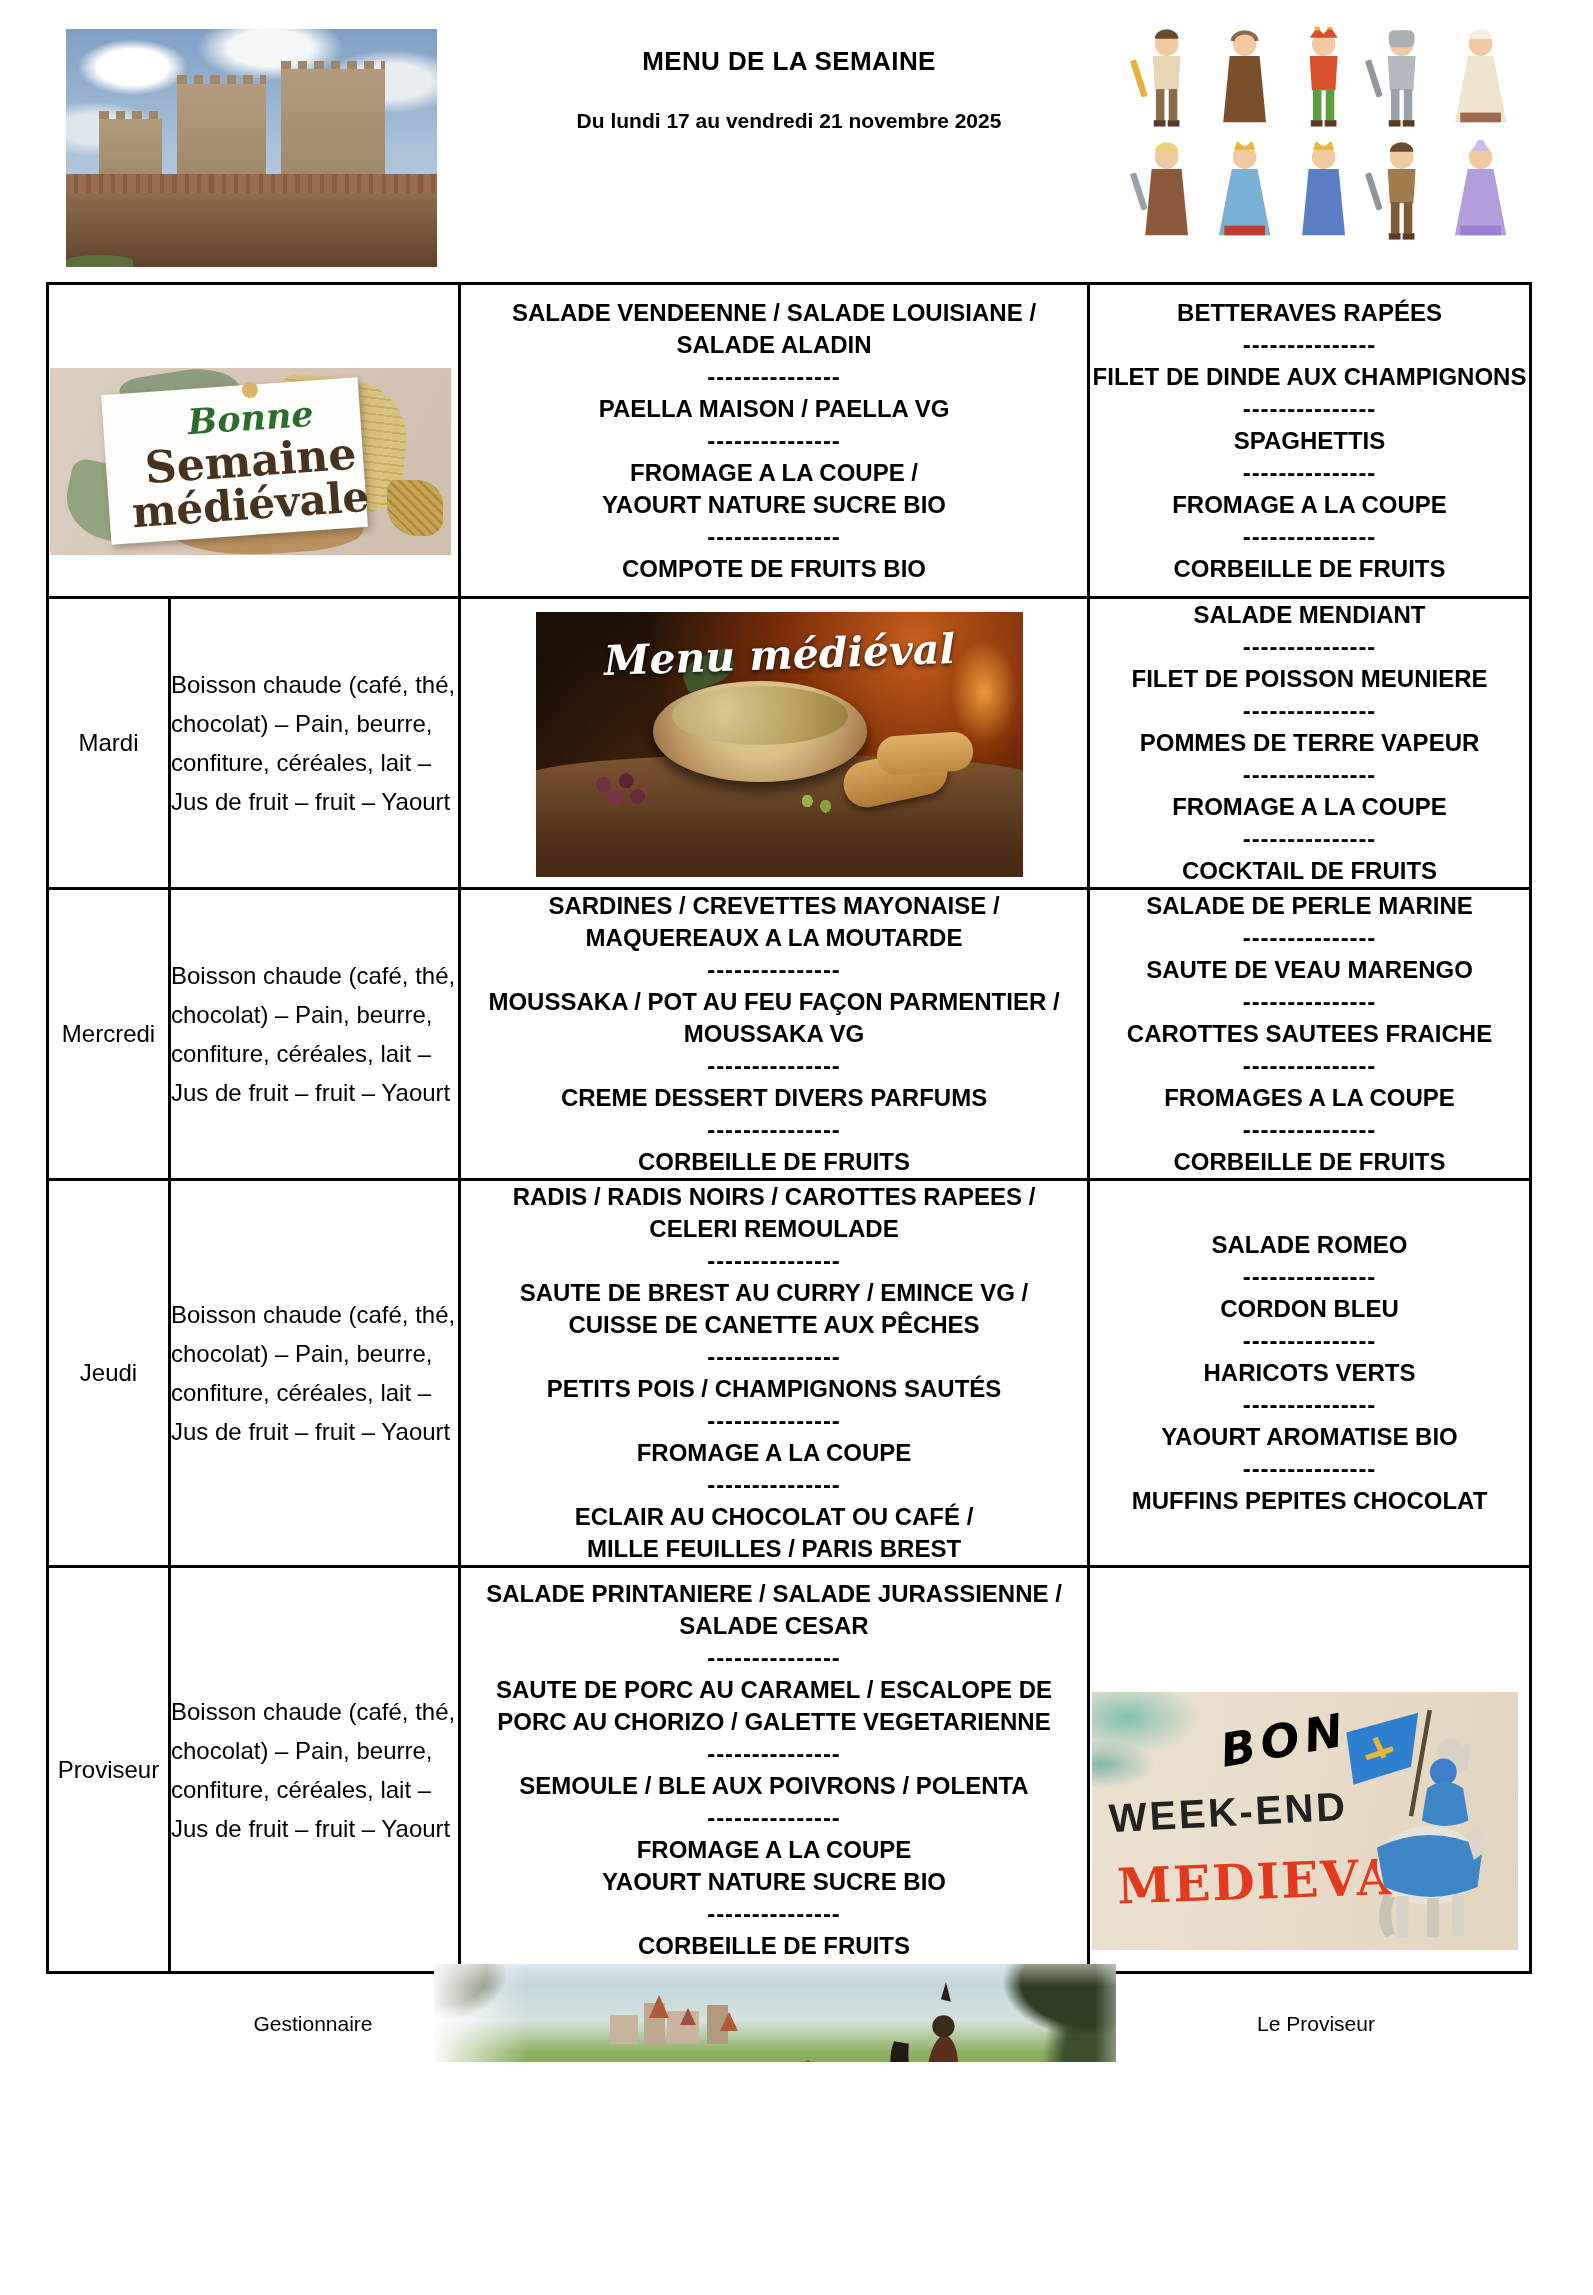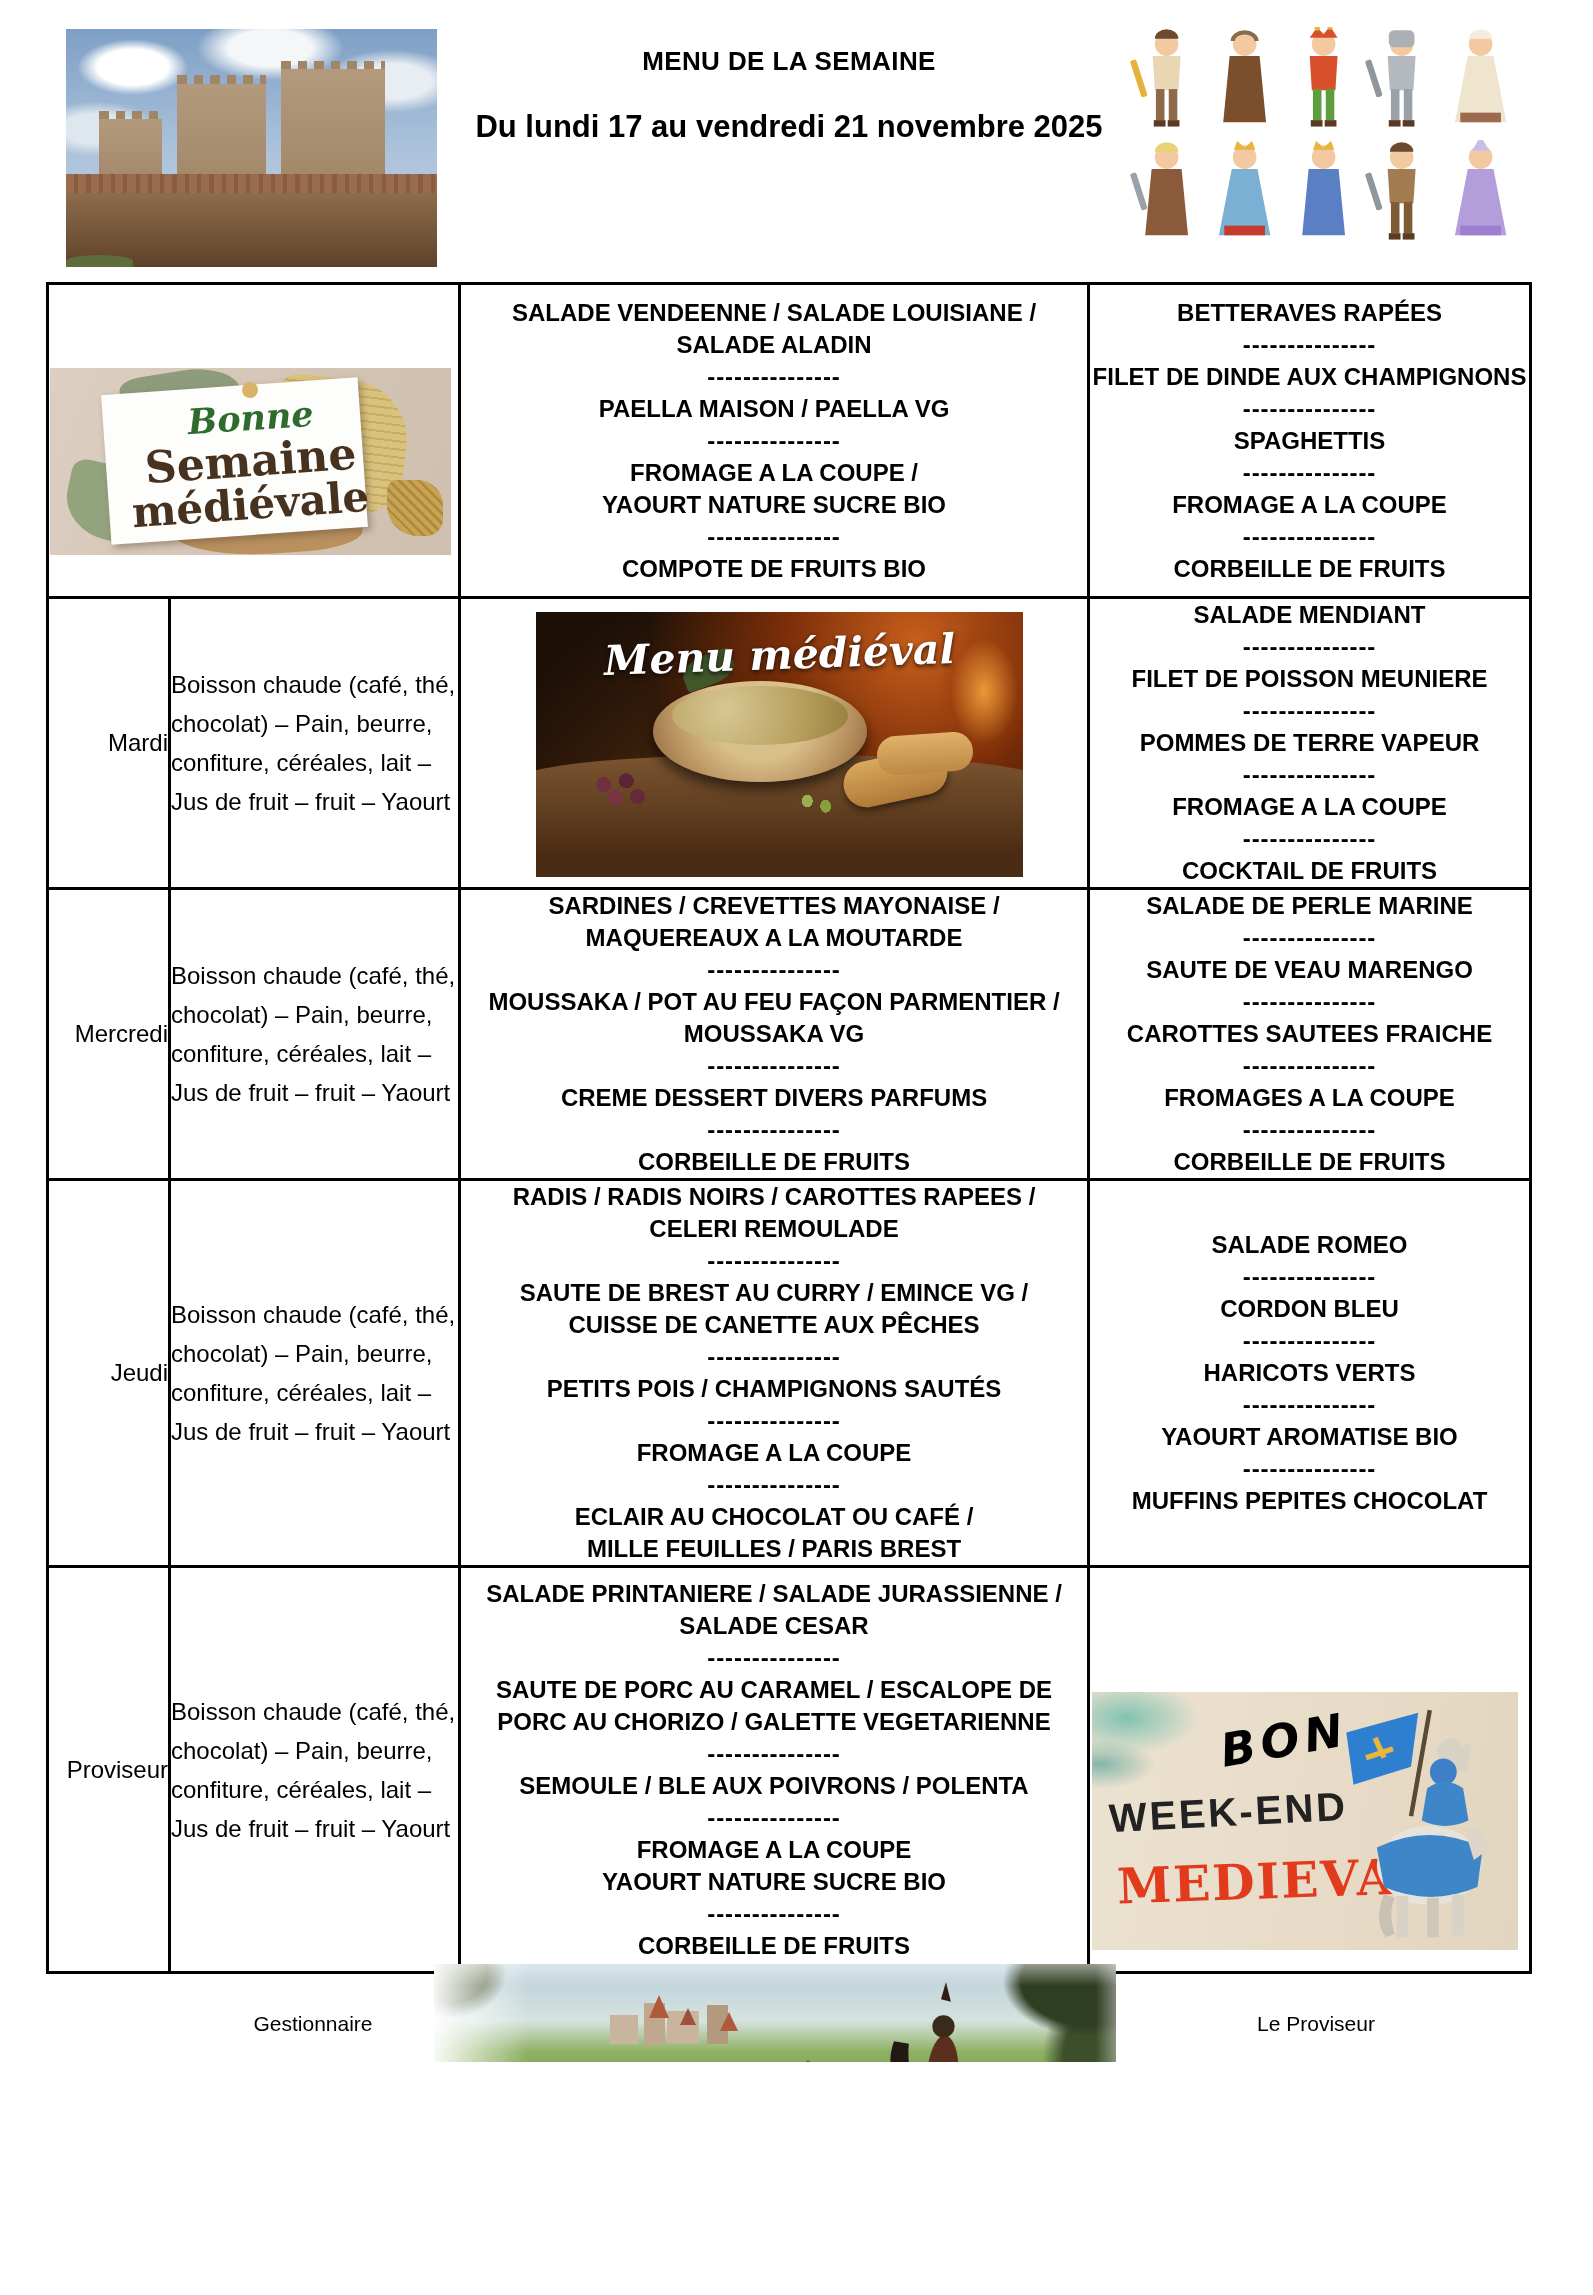--- a/index.html
+++ b/index.html
@@ -3,21 +3,21 @@
 <meta charset="utf-8">
 <style>
   html,body{margin:0;padding:0;background:#ffffff;}
   #page{position:relative;width:1594px;height:2062px;background:#fff;
         font-family:"Liberation Sans", sans-serif;color:#000;overflow:hidden;}
 
   
   .hdr-title{position:absolute;left:456px;top:46px;width:666px;text-align:center;
              font-size:26px;font-weight:bold;letter-spacing:0.4px;}
   .hdr-date{position:absolute;left:456px;top:109px;width:666px;text-align:center;
-            font-size:31px;font-weight:bold;}
+            font-size:21px;font-weight:bold;}
 
   
   .castle{position:absolute;left:66px;top:29px;width:371px;height:238px;overflow:hidden;
           background:
             radial-gradient(79px 40px at 18% 16%, #ffffff 0 45%, rgba(255,255,255,0) 70%),
             radial-gradient(105px 46px at 55% 8%, #f4f6f8 0 40%, rgba(255,255,255,0) 70%),
             radial-gradient(96px 44px at 88% 22%, #e8edf2 0 40%, rgba(255,255,255,0) 72%),
             radial-gradient(88px 39px at 8% 42%, #dfe7ee 0 38%, rgba(255,255,255,0) 70%),
             linear-gradient(#7e9fc5, #a9c1da 48%, #c9d6e4);}
   .castle div{position:absolute;}
@@ -37,21 +37,21 @@
   .characters{position:absolute;left:1128px;top:25.4px;width:391px;height:223px;background:#fff;
               display:grid;grid-template-columns:repeat(5,1fr);grid-template-rows:1fr 1fr;
               gap:5.3px;padding:1.8px;box-sizing:border-box;}
   .characters svg{width:100%;height:100%;}
 
   
   table.menu{position:absolute;left:46px;top:282px;border-collapse:collapse;table-layout:fixed;
              width:1482px;}
   table.menu td{border:3.5px solid #000;vertical-align:middle;padding:0;overflow:hidden;}
   .col-day{width:122px;} .col-bf{width:290px;} .col-lunch{width:629px;} .col-dinner{width:442px;}
-  .day-cell{text-align:right;font-size:24px;}
+  .day-cell{text-align:center;font-size:24px;}
   .bf-cell{text-align:left;font-size:24px;line-height:39px;padding:0 10.5px;}
   .menu-cell{text-align:center;font-size:24px;font-weight:bold;}
   .menu-line{line-height:32px;white-space:nowrap;}
   .menu-line.dashes{letter-spacing:0.9px;}
 
   
   .bonne{position:relative;width:401px;height:187px;margin:41px 0 0 0.9px;overflow:hidden;
          background:linear-gradient(115deg,#dccfc2,#d4c4b4 55%,#cfbfae);}
   .bonne .patch{position:absolute;border-radius:18% 45% 30% 55%;}
   .bonne .p1{left:18%;top:2%;width:30%;height:34%;background:#8e9b7c;transform:rotate(-9deg);}

